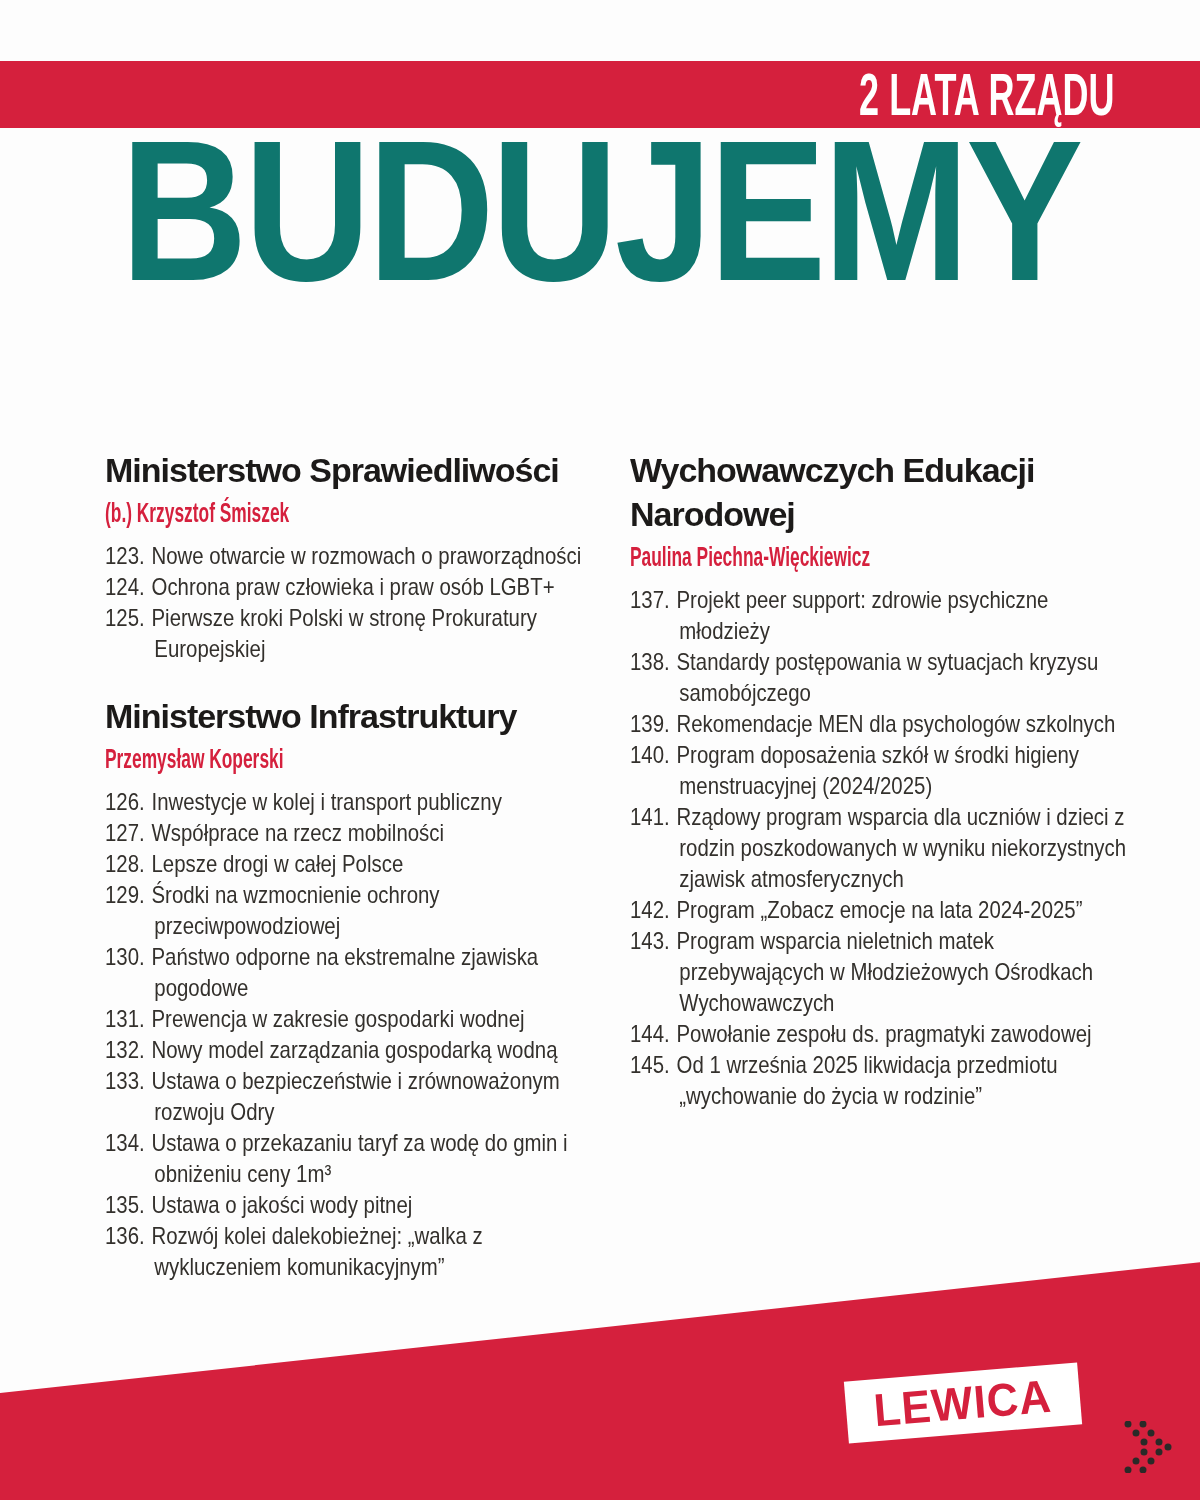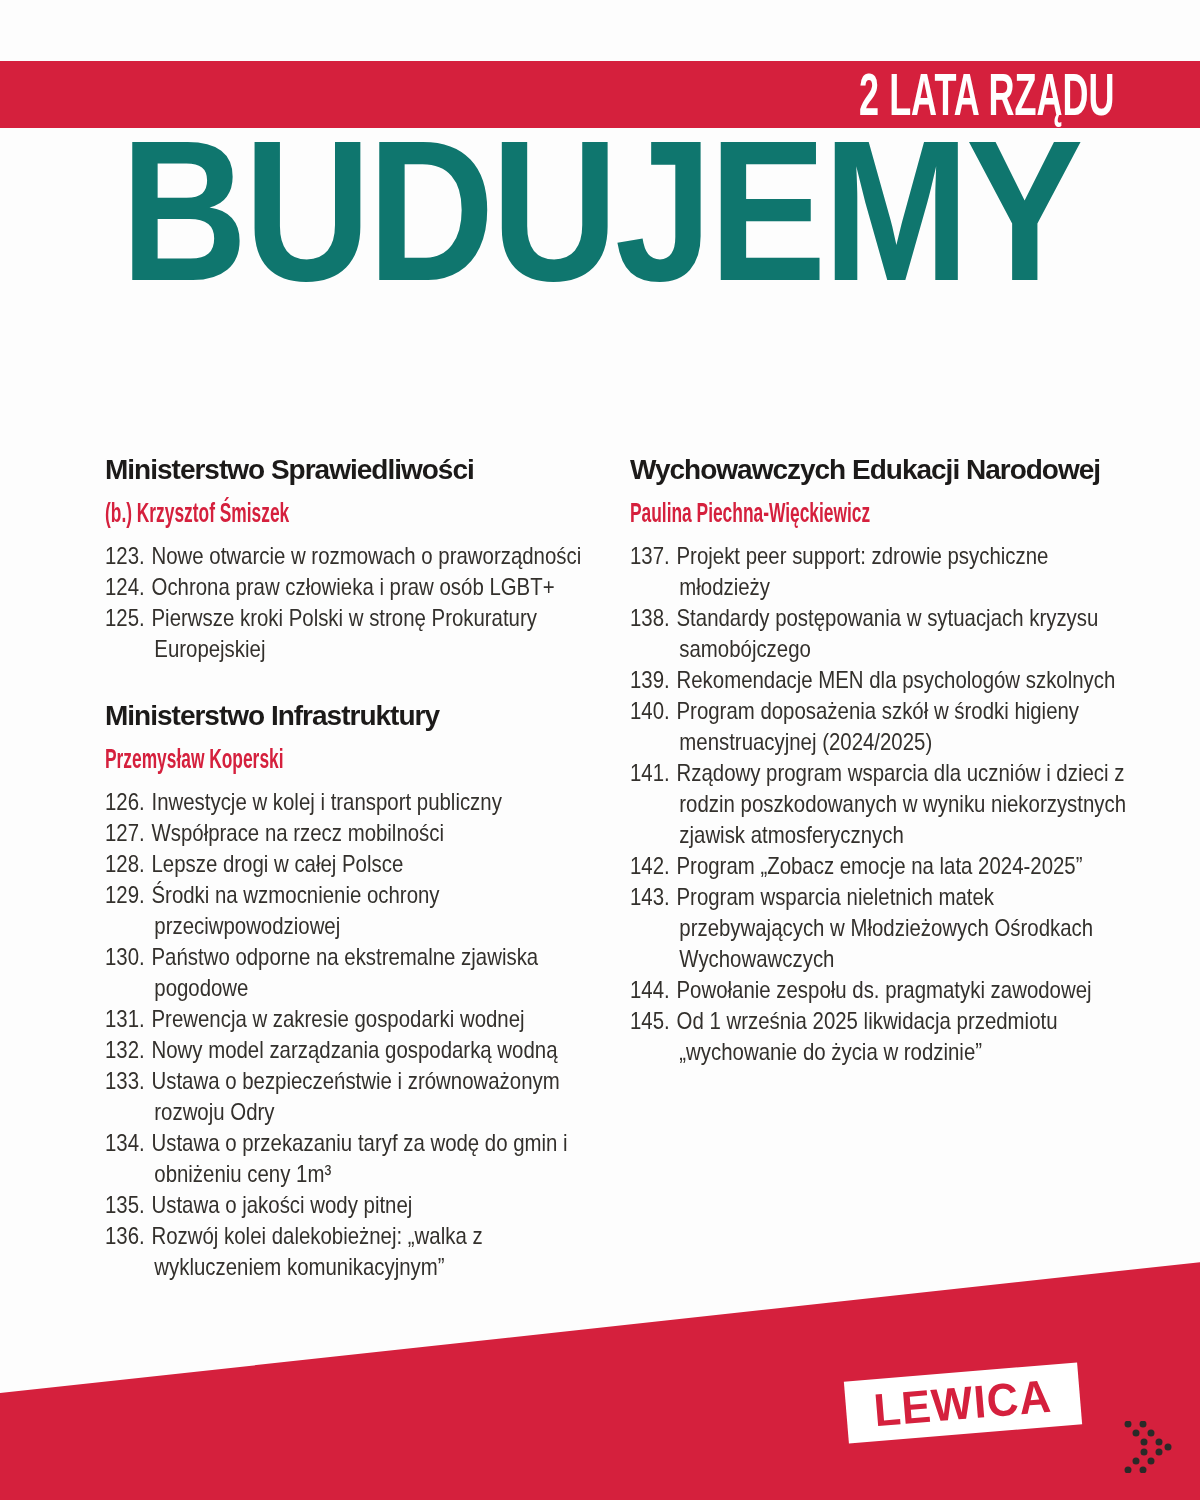--- a/index.html
+++ b/index.html
@@ -22,21 +22,21 @@
   .h1a{font-size:200px;line-height:185px;font-weight:bold;}
   .h1a span{display:inline-block;transform:scaleX(0.88);letter-spacing:-4px;}
   .h1b{font-size:110px;line-height:120px;font-weight:bold;margin-top:4px;}
   .h1b span{display:inline-block;transform:scaleX(0.90);letter-spacing:-2px;}
   
   .column{position:absolute;top:448px;}
   .col-left{left:105px;width:505px;}
   .col-right{left:630px;width:505px;}
   .section + .section{margin-top:30px;}
   .sec-title{
-    margin:0;font-size:28px;line-height:44px;font-weight:bold;
+    margin:0;font-size:34px;line-height:44px;font-weight:bold;
     color:#1c1a19;letter-spacing:-1px;
   }
   .minister{
     margin-top:8px;font-size:28px;line-height:26px;font-weight:bold;color:#d5203d;
     white-space:nowrap;transform:scaleX(0.62);transform-origin:0 50%;
   }
   .items{
     list-style:none;margin:14px 0 0 0;padding:0;
     width:588px;transform:scaleX(0.85);transform-origin:0 0;
     font-size:24px;line-height:31px;color:#33302c;

